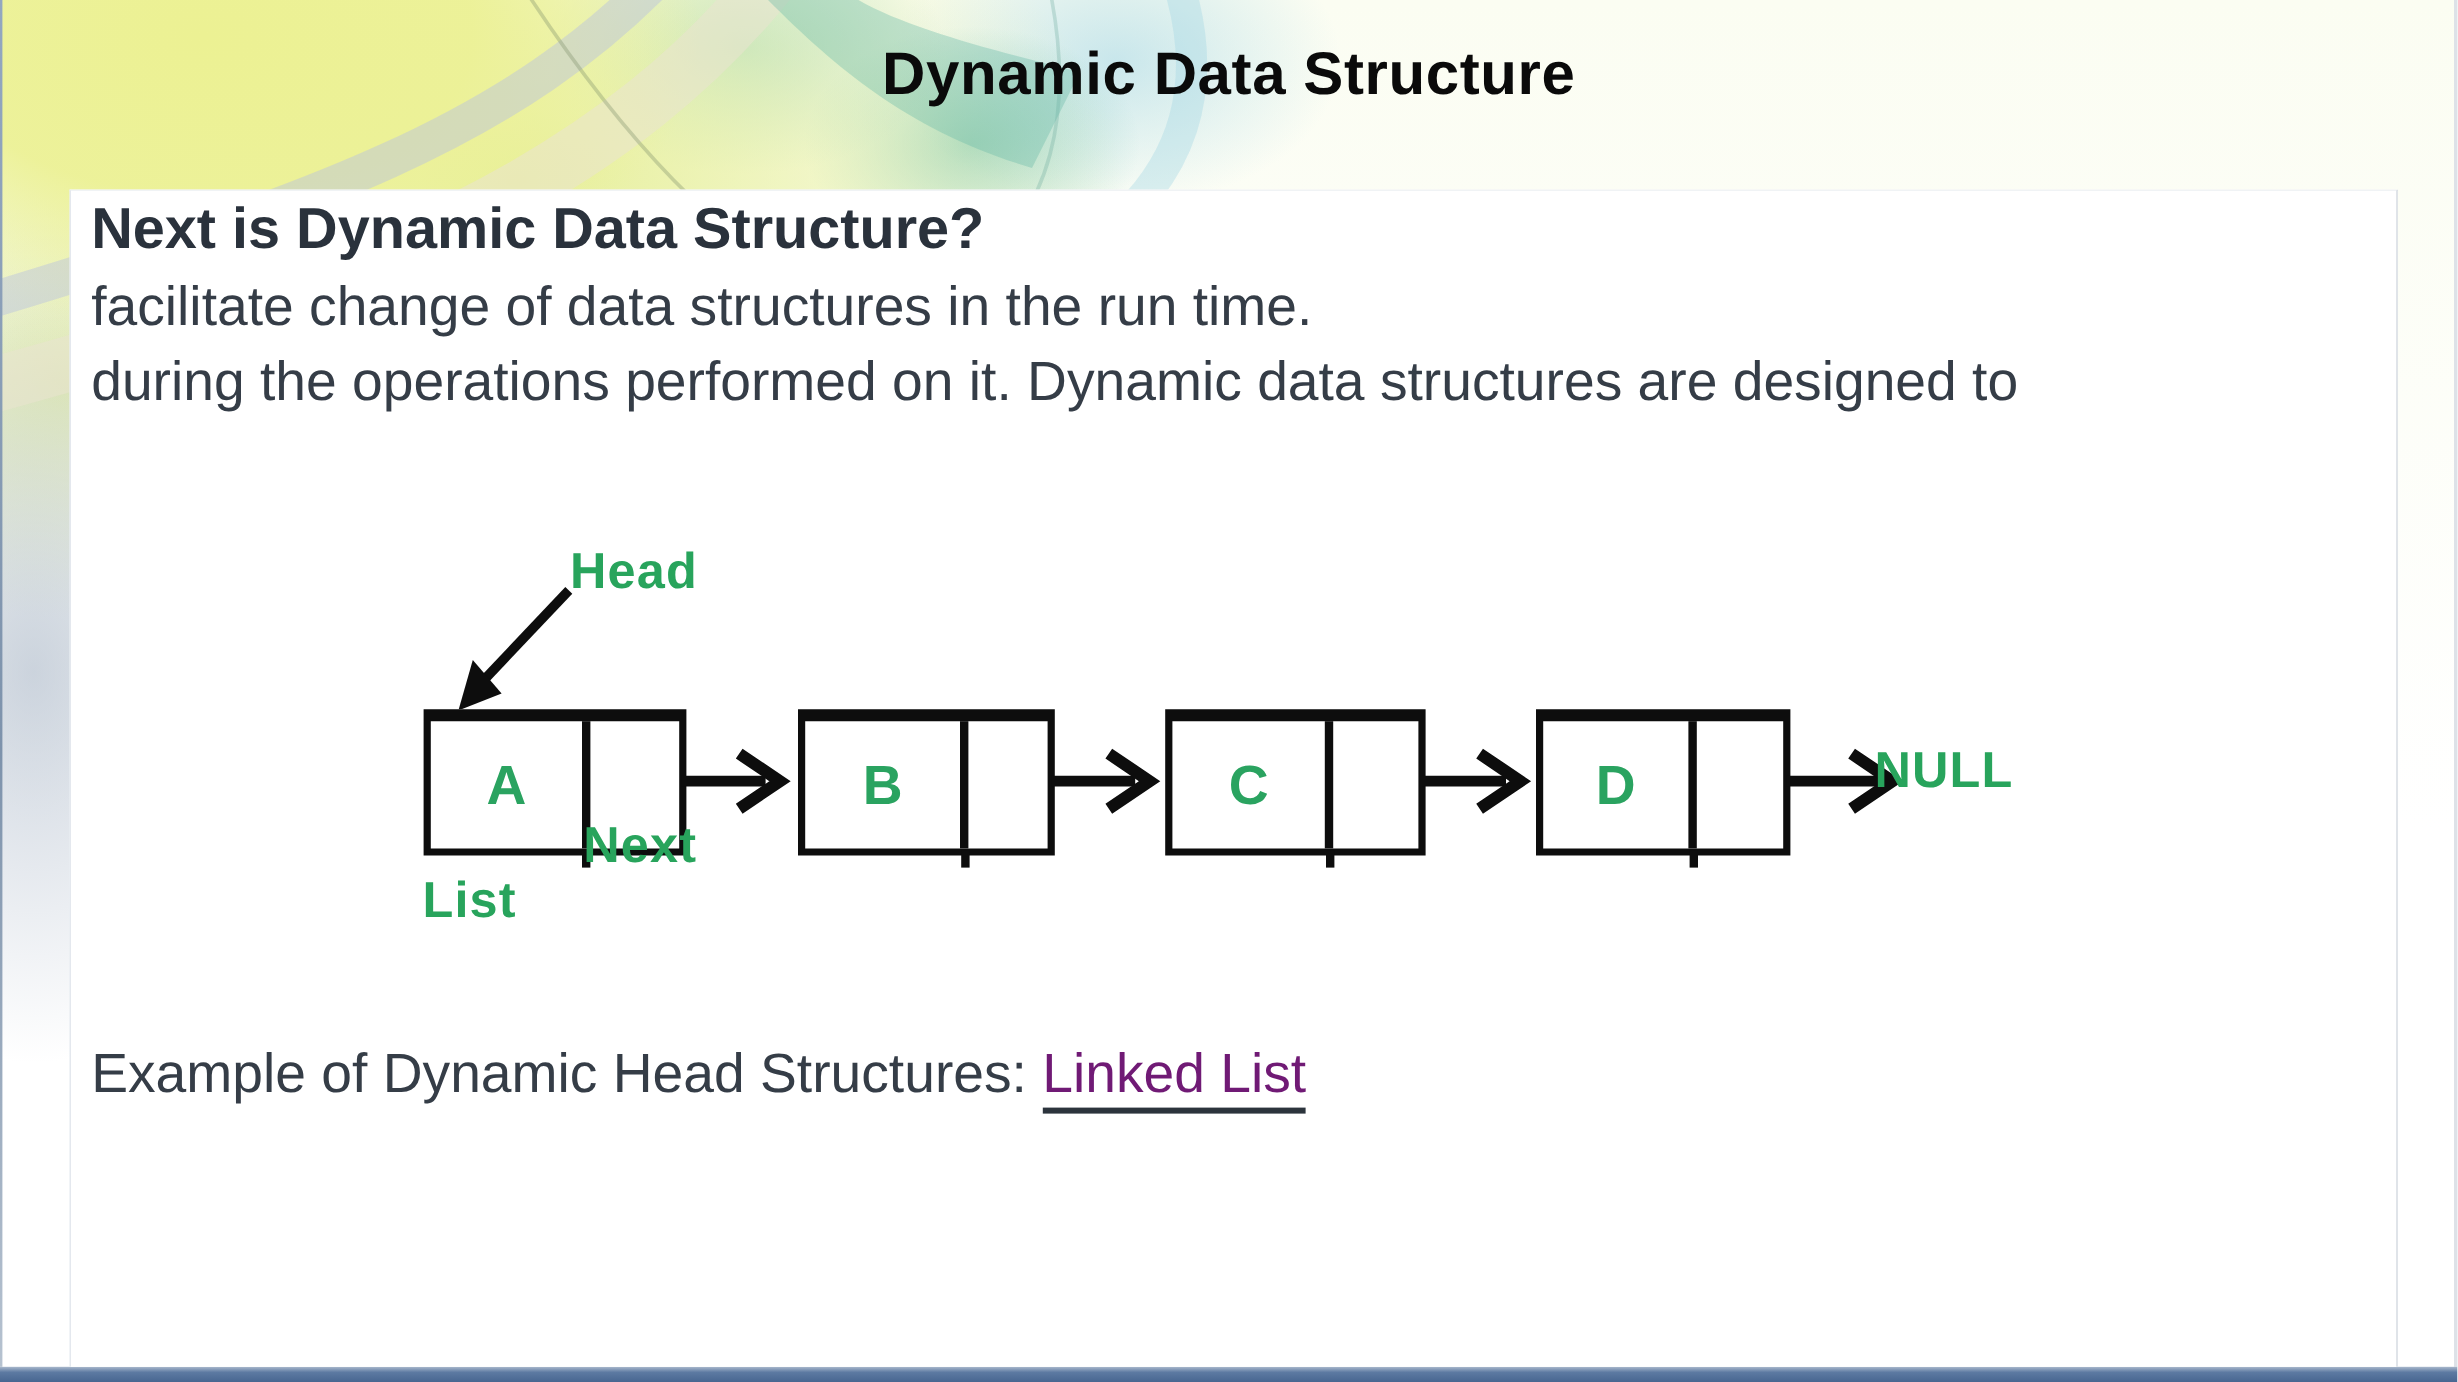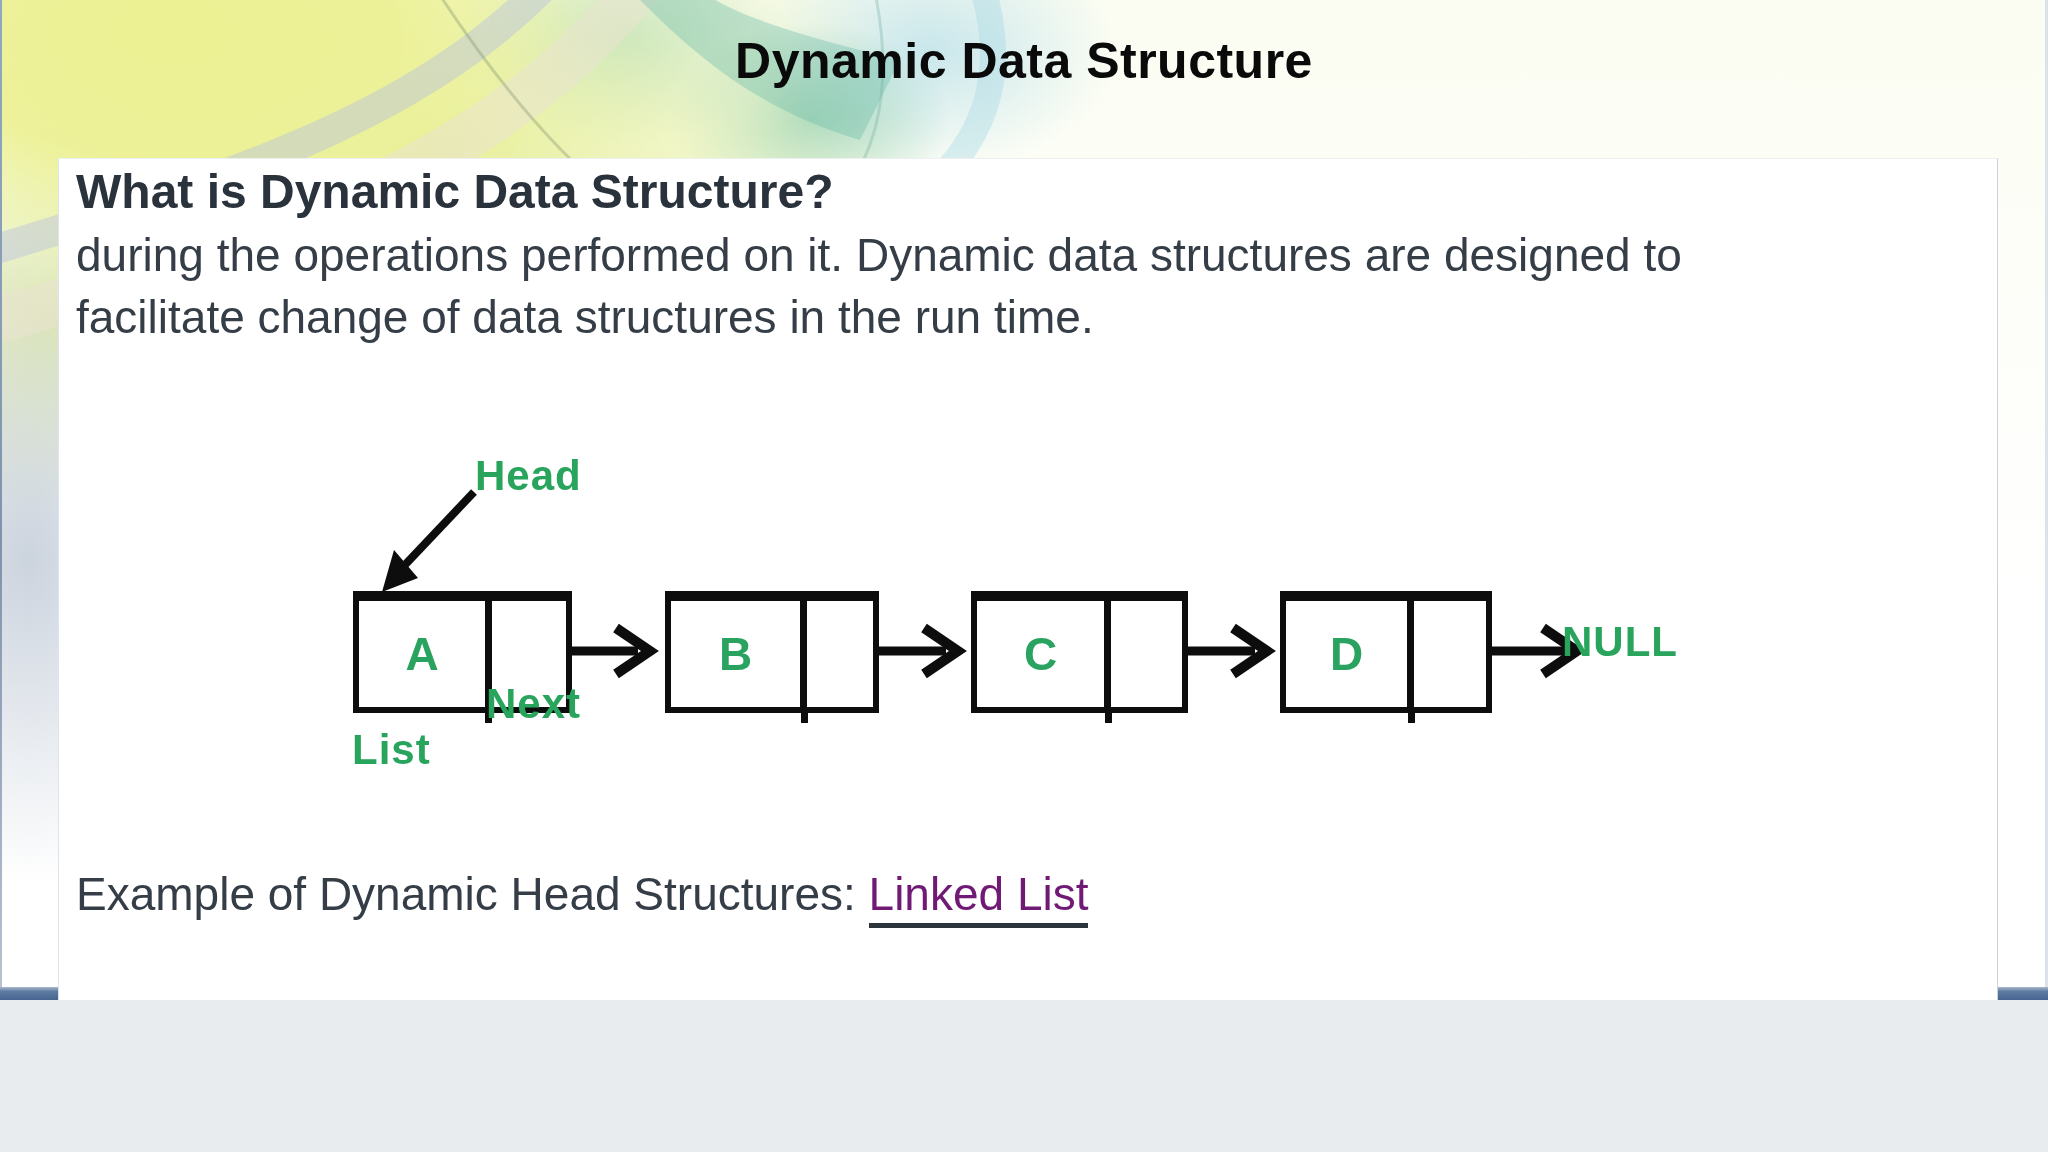--- a/index.html
+++ b/index.html
@@ -1,17 +1,17 @@
 <!DOCTYPE html>
 <html><head>
 <meta charset="utf-8">
 <style>
   html,body{margin:0;padding:0;background:#e9ecef;}
   .slide{
-    position:relative;width:2048px;height:1000px;overflow:hidden;
+    position:relative;width:2048px;height:1152px;overflow:hidden;
     background:#ffffff;font-family:"Liberation Sans",sans-serif;
   }
   
   .bg-deco{
     position:absolute;inset:0;
     background:
       radial-gradient(ellipse 300px 480px at 28px 560px, rgba(176,188,204,.65) 0%, rgba(176,188,204,0) 68%),
       radial-gradient(ellipse 560px 330px at 170px 30px, #ecf193 0%, rgba(236,241,150,.95) 40%, rgba(238,243,166,0) 74%),
       radial-gradient(ellipse 720px 420px at 430px 150px, rgba(229,238,148,.95) 0%, rgba(229,238,148,0) 70%),
       radial-gradient(ellipse 240px 150px at 620px 40px, rgba(140,206,199,.55) 0%, rgba(140,206,199,0) 70%),
@@ -68,23 +68,23 @@
 
   <div class="edge-left"></div>
   <div class="edge-right"></div>
   <div class="bottom-bar"></div>
 
   <div class="content-box"></div>
 
   <div class="slide-title">Dynamic Data Structure</div>
 
   <div class="text-col">
-    <div class="section-heading">What is Dynamic Data Structure?</div>
+    <div class="section-heading">Next is Dynamic Data Structure?</div>
+    <div class="body-line">facilitate change of data structures in the run time.</div>
     <div class="body-line">during the operations performed on it. Dynamic data structures are designed to</div>
-    <div class="body-line">facilitate change of data structures in the run time.</div>
   </div>
 
   <div class="diagram">
 
     <div class="green-label" style="left:475px;top:452px;text-align:right;">Head</div>
 
     <svg class="arrow" style="left:372px;top:486px;" width="112" height="114" viewBox="0 0 112 114">
       <line x1="102" y1="6" x2="30" y2="82" stroke="#0d0d0d" stroke-width="8"></line>
       <polygon points="10,106 46,92 22,64" fill="#0d0d0d"></polygon>
     </svg>

